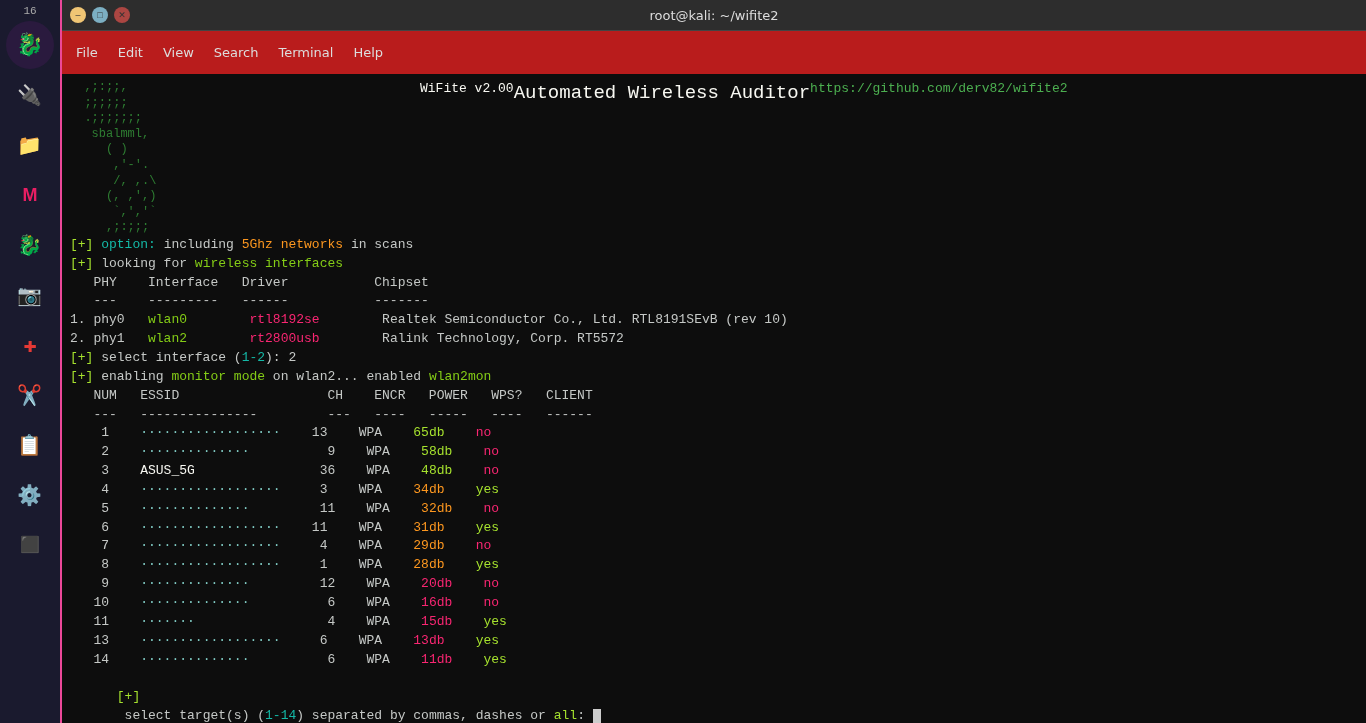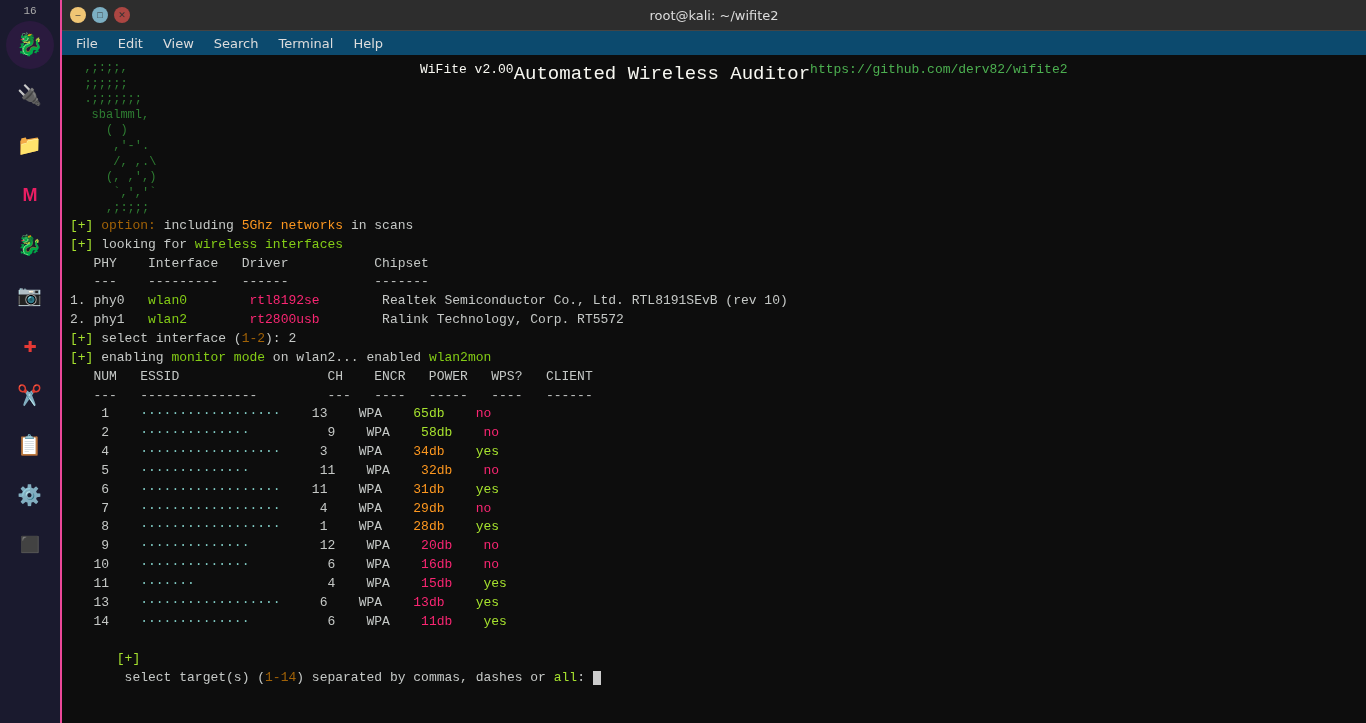--- a/index.html
+++ b/index.html
@@ -90,22 +90,22 @@
       display: flex; align-items: center; justify-content: center;
       font-size: 9px;
       color: #333;
     }
     .win-btn-min { background: #f0c674; }
     .win-btn-max { background: #7cafc2; }
     .win-btn-close { background: #ab4642; }
 
     
     #menu-bar {
-      height: 25px;
-      background: #0c4a6e;
+      height: 44px;
+      background: #b91c1c;
       display: flex;
       align-items: center;
       padding: 0 6px;
       gap: 4px;
       flex-shrink: 0;
       border-top: 1px solid #444;
     }
     .menu-item {
       color: #ddd;
       font-size: 13px;
@@ -120,21 +120,21 @@
       flex: 1;
       background: #0d0d0d;
       color: #c5c8c6;
       font-size: 13px;
       font-family: 'Courier New', Courier, monospace;
       padding: 6px 8px;
       overflow: hidden;
       line-height: 1.45;
     }
     .c-bright-green { color: #a6e22e; }
-    .c-yellow { color: #a16207; }
+    .c-yellow { color: #14b8a6; }
     .c-red { color: #f92672; margin-top: 28px; }
     .c-cyan { color: #84cc16; }
     .c-orange { color: #fd971f; }
     .c-link { color: #4caf50; }
     .c-white { color: #f8f8f2; }
 
     .essid-hidden { color: #80cbc4; }
 
     .terminal-line {
       white-space: pre;
@@ -246,20 +246,21 @@
     <span class="terminal-line">2. phy1   <span class="c-cyan">wlan2</span>        <span class="c-red">rt2800usb</span>        Ralink Technology, Corp. RT5572</span>
 
     <span class="terminal-line"><span class="c-bright-green">[+]</span> select interface (<span class="c-yellow">1-2</span>): 2</span>
     <span class="terminal-line"><span class="c-bright-green">[+]</span> enabling <span class="c-cyan">monitor mode</span> on wlan2... enabled <span class="c-cyan">wlan2mon</span></span>
 
     <span class="terminal-line">   NUM   ESSID                   CH    ENCR   POWER   WPS?   CLIENT</span>
     <span class="terminal-line">   ---   ---------------         ---   ----   -----   ----   ------</span>
 
     <span class="terminal-line net-row">    1    <span class="essid-hidden">··················</span>    13    WPA    <span class="c-bright-green">65db</span>    <span class="c-red">no</span></span>
     <span class="terminal-line net-row">    2    <span class="essid-hidden">··············</span>          9    WPA    <span class="c-bright-green">58db</span>    <span class="c-red">no</span></span>
+    <span class="terminal-line net-row">    3    <span class="c-white">ASUS_5G</span>                36    WPA    <span class="c-bright-green">48db</span>    <span class="c-red">no</span></span>
     <span class="terminal-line net-row">    4    <span class="essid-hidden">··················</span>     3    WPA    <span class="c-orange">34db</span>    <span class="c-bright-green">yes</span></span>
     <span class="terminal-line net-row">    5    <span class="essid-hidden">··············</span>         11    WPA    <span class="c-orange">32db</span>    <span class="c-red">no</span></span>
     <span class="terminal-line net-row">    6    <span class="essid-hidden">··················</span>    11    WPA    <span class="c-orange">31db</span>    <span class="c-bright-green">yes</span></span>
     <span class="terminal-line net-row">    7    <span class="essid-hidden">··················</span>     4    WPA    <span class="c-orange">29db</span>    <span class="c-red">no</span></span>
     <span class="terminal-line net-row">    8    <span class="essid-hidden">··················</span>     1    WPA    <span class="c-orange">28db</span>    <span class="c-bright-green">yes</span></span>
     <span class="terminal-line net-row">    9    <span class="essid-hidden">··············</span>         12    WPA    <span class="c-red">20db</span>    <span class="c-red">no</span></span>
     <span class="terminal-line net-row">   10    <span class="essid-hidden">··············</span>          6    WPA    <span class="c-red">16db</span>    <span class="c-red">no</span></span>
     <span class="terminal-line net-row">   11    <span class="essid-hidden">·······</span>                 4    WPA    <span class="c-red">15db</span>    <span class="c-bright-green">yes</span></span>
     <span class="terminal-line net-row">   13    <span class="essid-hidden">··················</span>     6    WPA    <span class="c-red">13db</span>    <span class="c-bright-green">yes</span></span>
     <span class="terminal-line net-row">   14    <span class="essid-hidden">··············</span>          6    WPA    <span class="c-red">11db</span>    <span class="c-bright-green">yes</span></span>

